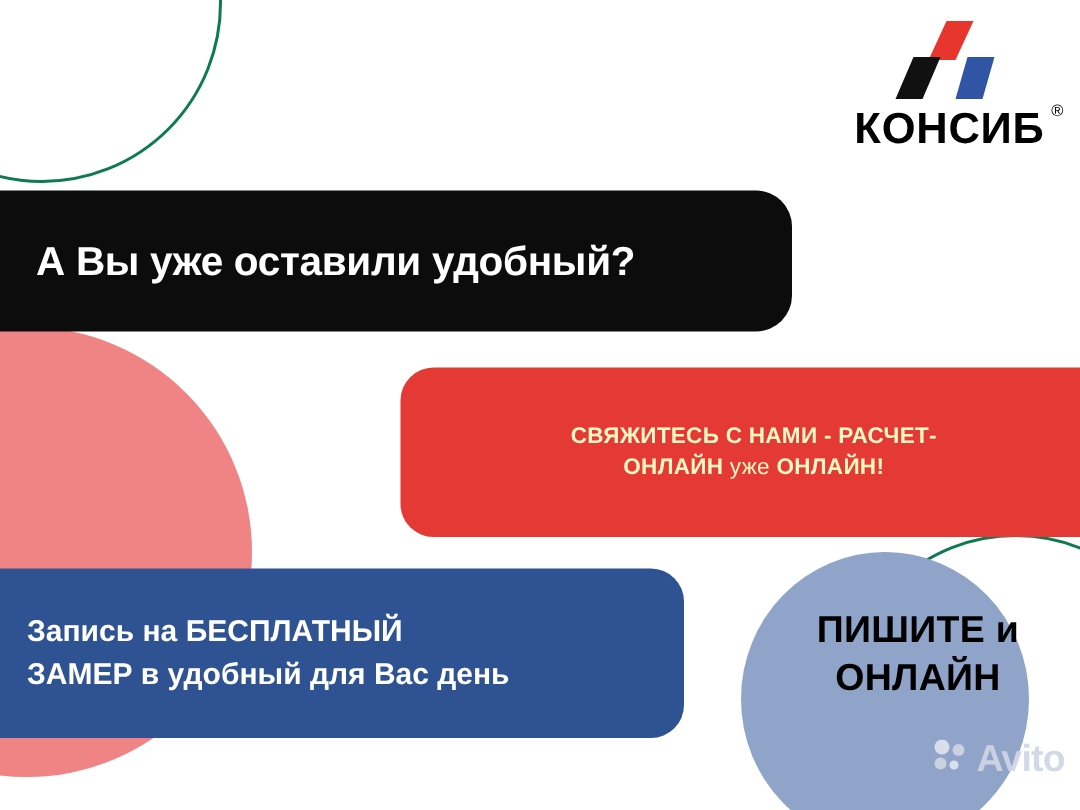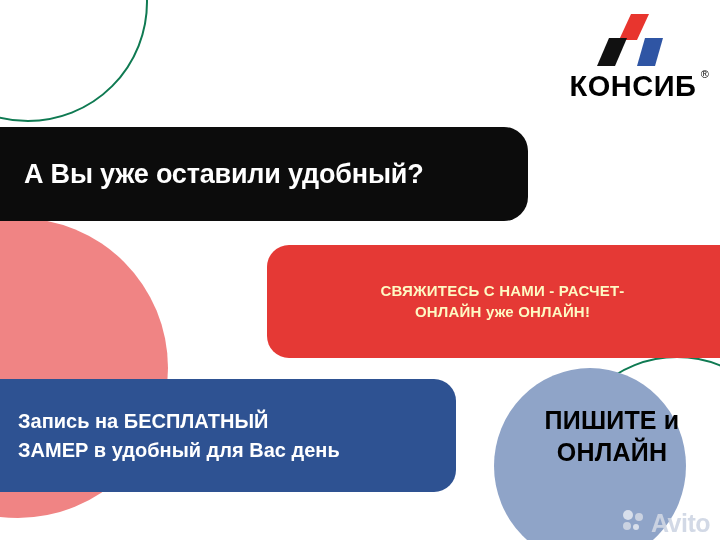--- a/index.html
+++ b/index.html
@@ -126,21 +126,21 @@
   .banner-red .line {
     color: #fef9c3;
     font-size: 15px;
     font-weight: bold;
     letter-spacing: 0.2px;
     line-height: 1.35;
     white-space: nowrap;
     text-align: center;
   }
   .banner-red .line .lite {
-    font-weight: bold;
+    font-weight: normal;
     text-transform: none;
   }
 
   .banner-blue {
     left: -44px;
     top: 379px;
     width: 500px;
     height: 113px;
     background: #2E5292;
     border-radius: 22px;
@@ -169,21 +169,21 @@
     font-weight: bold;
     line-height: 1.28;
     letter-spacing: 0.2px;
     white-space: nowrap;
   }
 
   
   .watermark {
     position: absolute;
     right: 10px;
-    bottom: 4px;
+    bottom: 20px;
     display: flex;
     align-items: center;
     gap: 4px;
     opacity: 0.92;
   }
   .watermark .wm-dots { display: block; }
   .watermark .wm-text {
     font-size: 25px;
     font-weight: bold;
     color: #cfd6e4;

